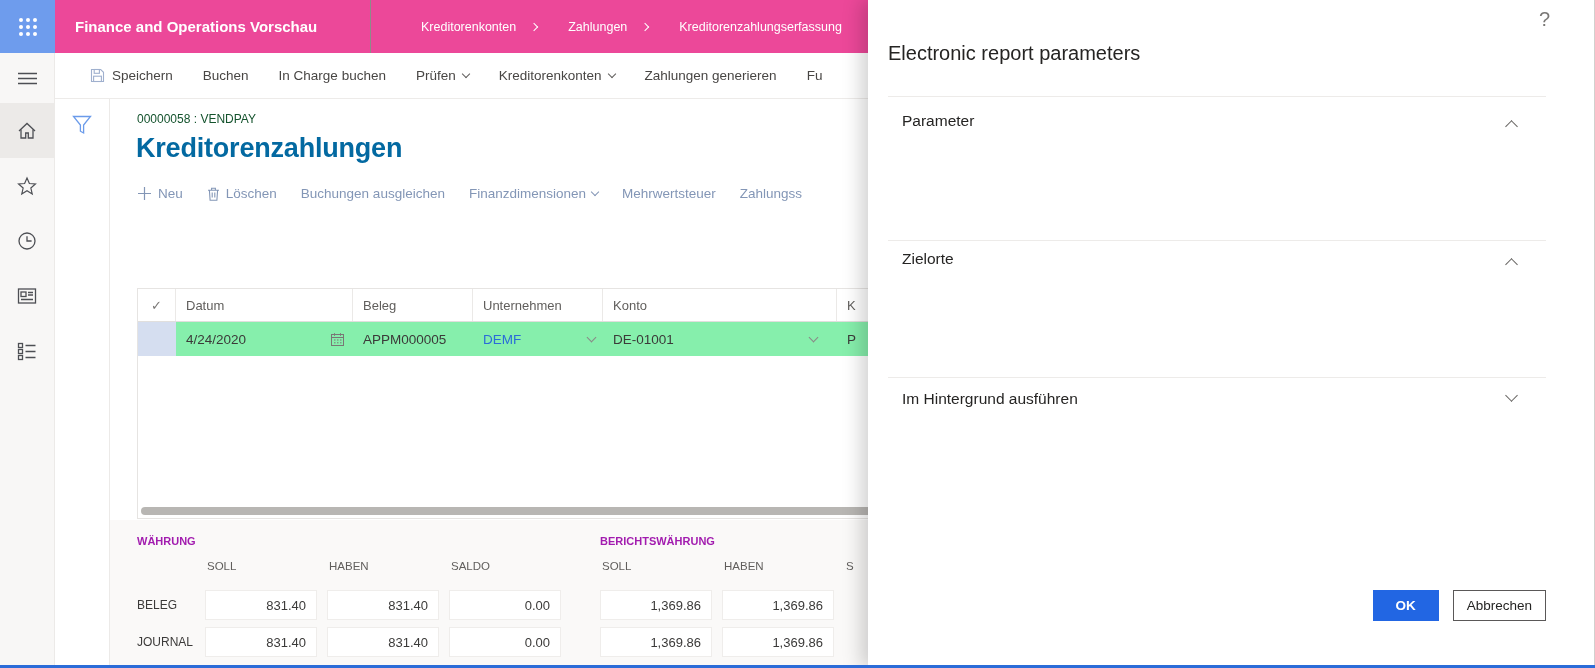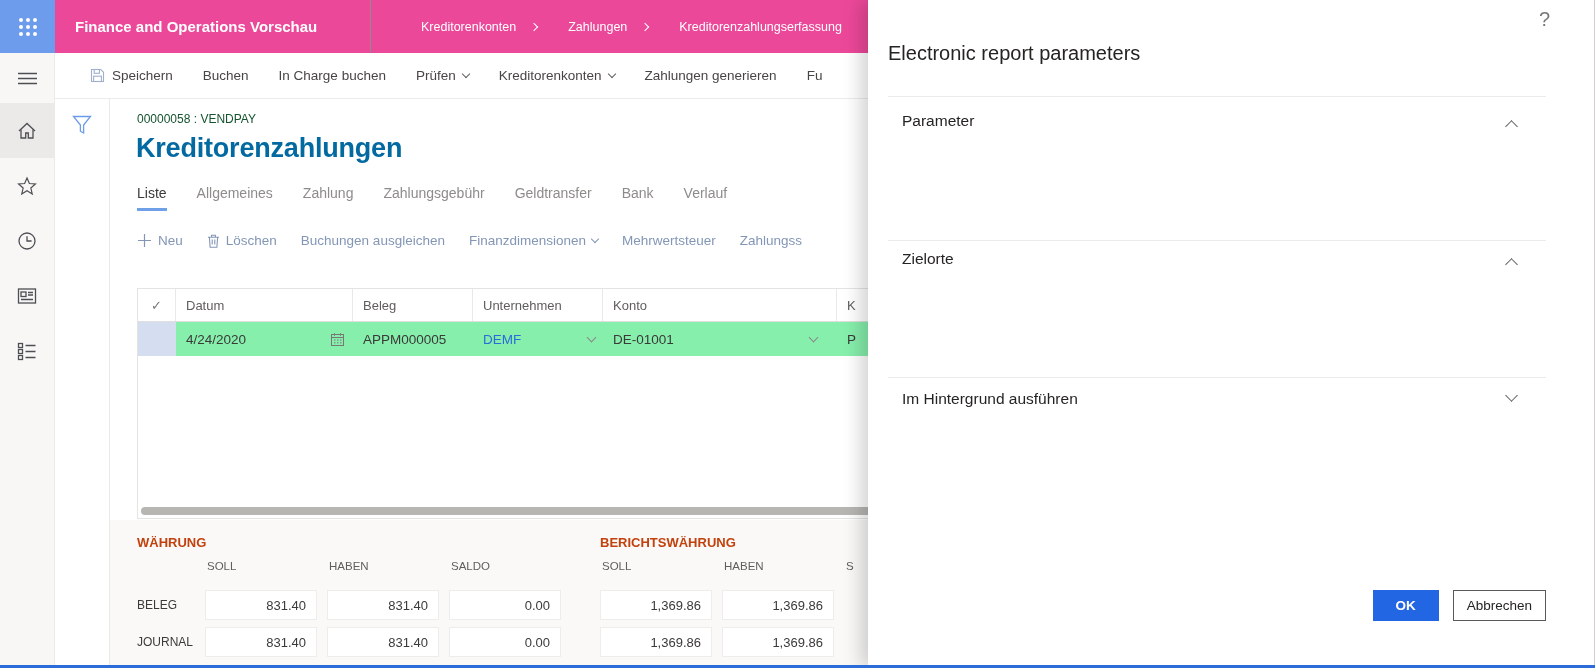--- a/index.html
+++ b/index.html
@@ -87,21 +87,21 @@
   .c-konto { width:234px; justify-content:space-between; padding-right:20px; }
   .c-extra { flex:1; }
   .cell-chev { color:#8A8886; width:7px; height:7px; }
   .link-blue { color:#2B6BD8; }
   .g-scrollbar { position:absolute; left:3px; right:3px; bottom:3px; height:8px; }
   .g-thumb { height:8px; border-radius:4px; background:#B8B6B3; width:100%; cursor:grab; }
 
   
   .totals { position:absolute; left:27px; top:436px; right:0; height:130px; font-size:12px; }
   .t-abs { position:absolute; }
-  .t-group { font-weight:700; color:#c2410c; font-size:13px; }
+  .t-group { font-weight:700; color:#a21caf; font-size:11px; }
   .t-head { color:#605E5C; font-size:11.5px; }
   .t-rowlabel { color:#3B3A39; font-size:12px; }
   .t-box { width:112px; height:30px; background:#fff; border:1px solid #EFEDEB;
            display:flex; align-items:center; justify-content:flex-end; padding-right:10px;
            font-size:13px; color:#3B3A39; }
 
   
   .panel { position:absolute; left:868px; top:0; right:0; bottom:0; background:#fff; z-index:40;
            box-shadow:-7px 0 18px rgba(0,0,0,0.18); border-right:1px solid #D2D0CE; }
   .p-help { position:absolute; top:8px; right:44px; font-size:20px; color:#7A7876; cursor:pointer; }
@@ -222,29 +222,20 @@
         <path d="M3.5 4.5h17L13.6 13v8l-3.2-1.8V13z"></path>
       </svg>
   </div>
 
   <div class="content">
     <div class="totals-bg"></div>
 
     <div class="caption">00000058 : VENDPAY</div>
     <div class="page-title">Kreditorenzahlungen</div>
 
-    <div class="tabs">
-      <span class="tab active">Liste</span>
-      <span class="tab">Allgemeines</span>
-      <span class="tab">Zahlung</span>
-      <span class="tab">Zahlungsgebühr</span>
-      <span class="tab">Geldtransfer</span>
-      <span class="tab">Bank</span>
-      <span class="tab">Verlauf</span>
-    </div>
 
     <div class="toolbar">
       <span class="tbar-item">
         <svg width="15" height="15" viewBox="0 0 15 15" stroke="currentColor" stroke-width="1.2">
             <path d="M7.5 1v13M1 7.5h13"></path>
           </svg>
         <span>Neu</span>
       </span>
       <span class="tbar-item">
         <svg width="13" height="14" viewBox="0 0 13 14" fill="none" stroke="currentColor" stroke-width="1.1">

